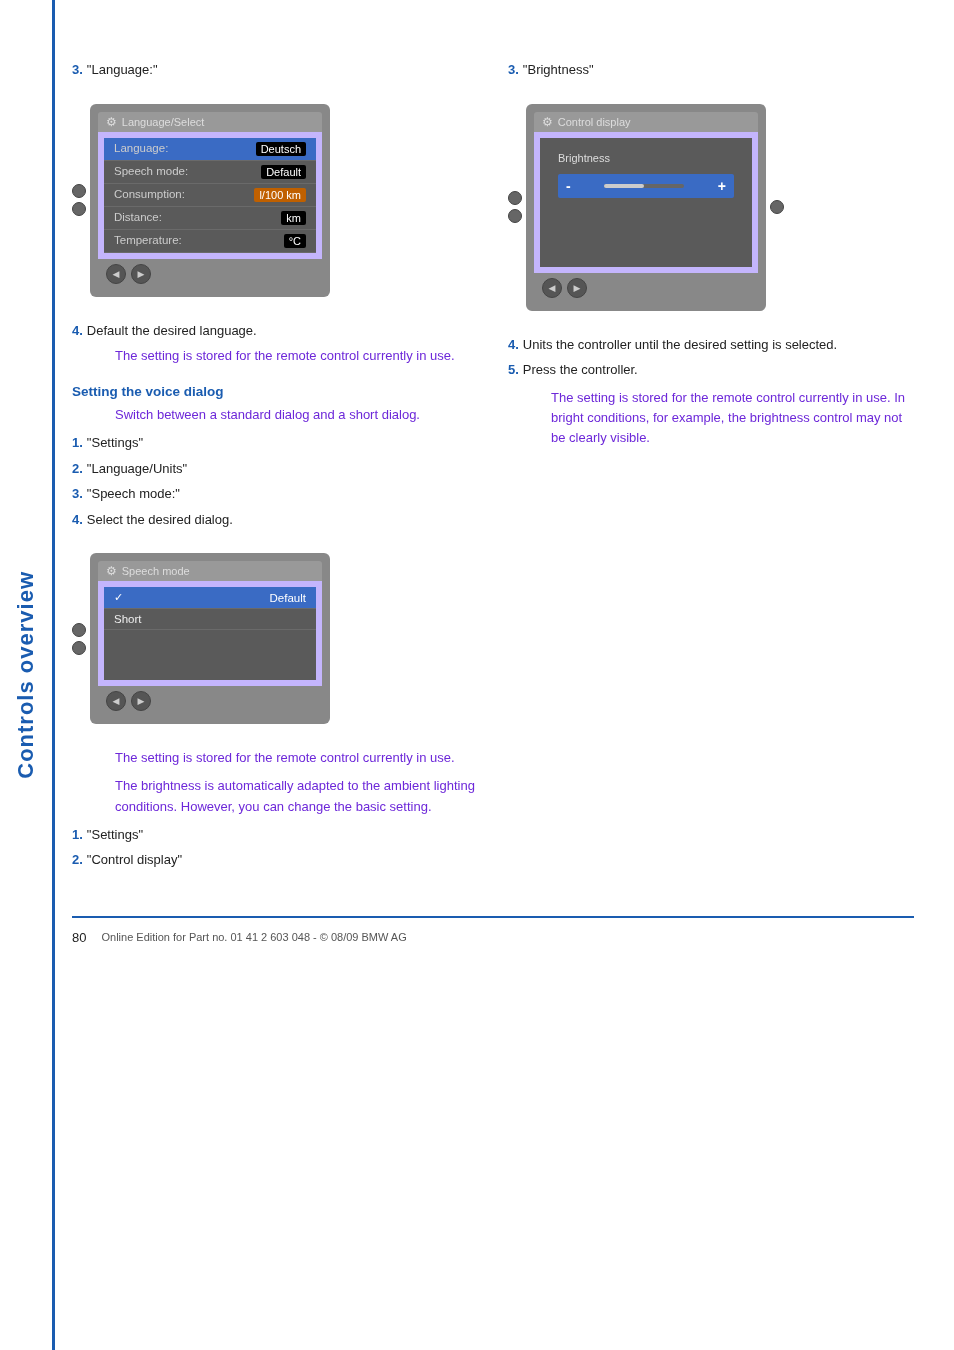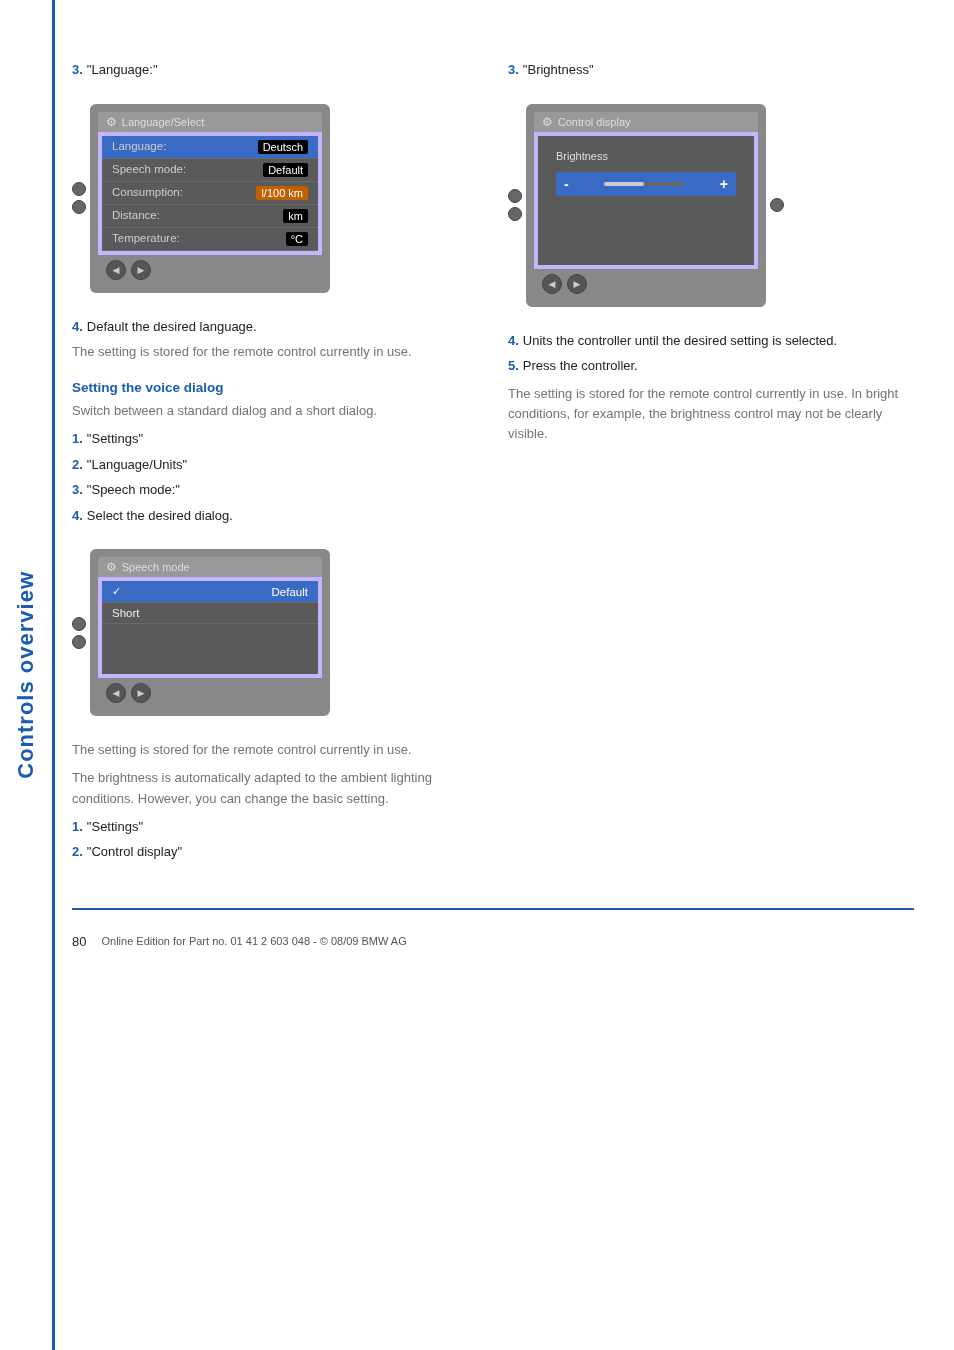--- a/index.html
+++ b/index.html
@@ -76,21 +76,22 @@
     }
 
     .step-line.numbered {
       display: flex;
       align-items: baseline;
     }
 
     .para {
       margin-bottom: 8px;
       line-height: 1.55;
-      color: #737373;
+      color: #6d28d9;
+      margin-left: 43px;
     }
 
     
     .section-heading {
       color: #1a5cb0;
       font-weight: bold;
       font-size: 13.5px;
       margin-top: 18px;
       margin-bottom: 6px;
     }
@@ -117,21 +118,21 @@
       gap: 5px;
       margin-bottom: 0;
     }
 
     .device-screen .screen-header .gear-icon {
       font-size: 12px;
     }
 
     .screen-inner {
       background: #5a5a5a;
-      border: 4px solid #c4b5fd;
+      border: 6px solid #c4b5fd;
       min-height: 100px;
     }
 
     .screen-row {
       display: flex;
       justify-content: space-between;
       padding: 4px 10px;
       font-size: 11.5px;
       color: #eee;
       border-bottom: 1px solid #6a6a6a;
@@ -243,21 +244,21 @@
 
     .screen-label {
       font-size: 11px;
       color: #ddd;
       padding: 4px 8px 2px 8px;
     }
 
     
     .page-footer {
       border-top: 2px solid #1a5cb0;
-      padding-top: 24px;
+      padding-top: 12px;
       margin-top: 40px;
       display: flex;
       align-items: center;
       gap: 15px;
     }
 
     .page-num {
       font-size: 13px;
       color: #222;
       font-weight: normal;

